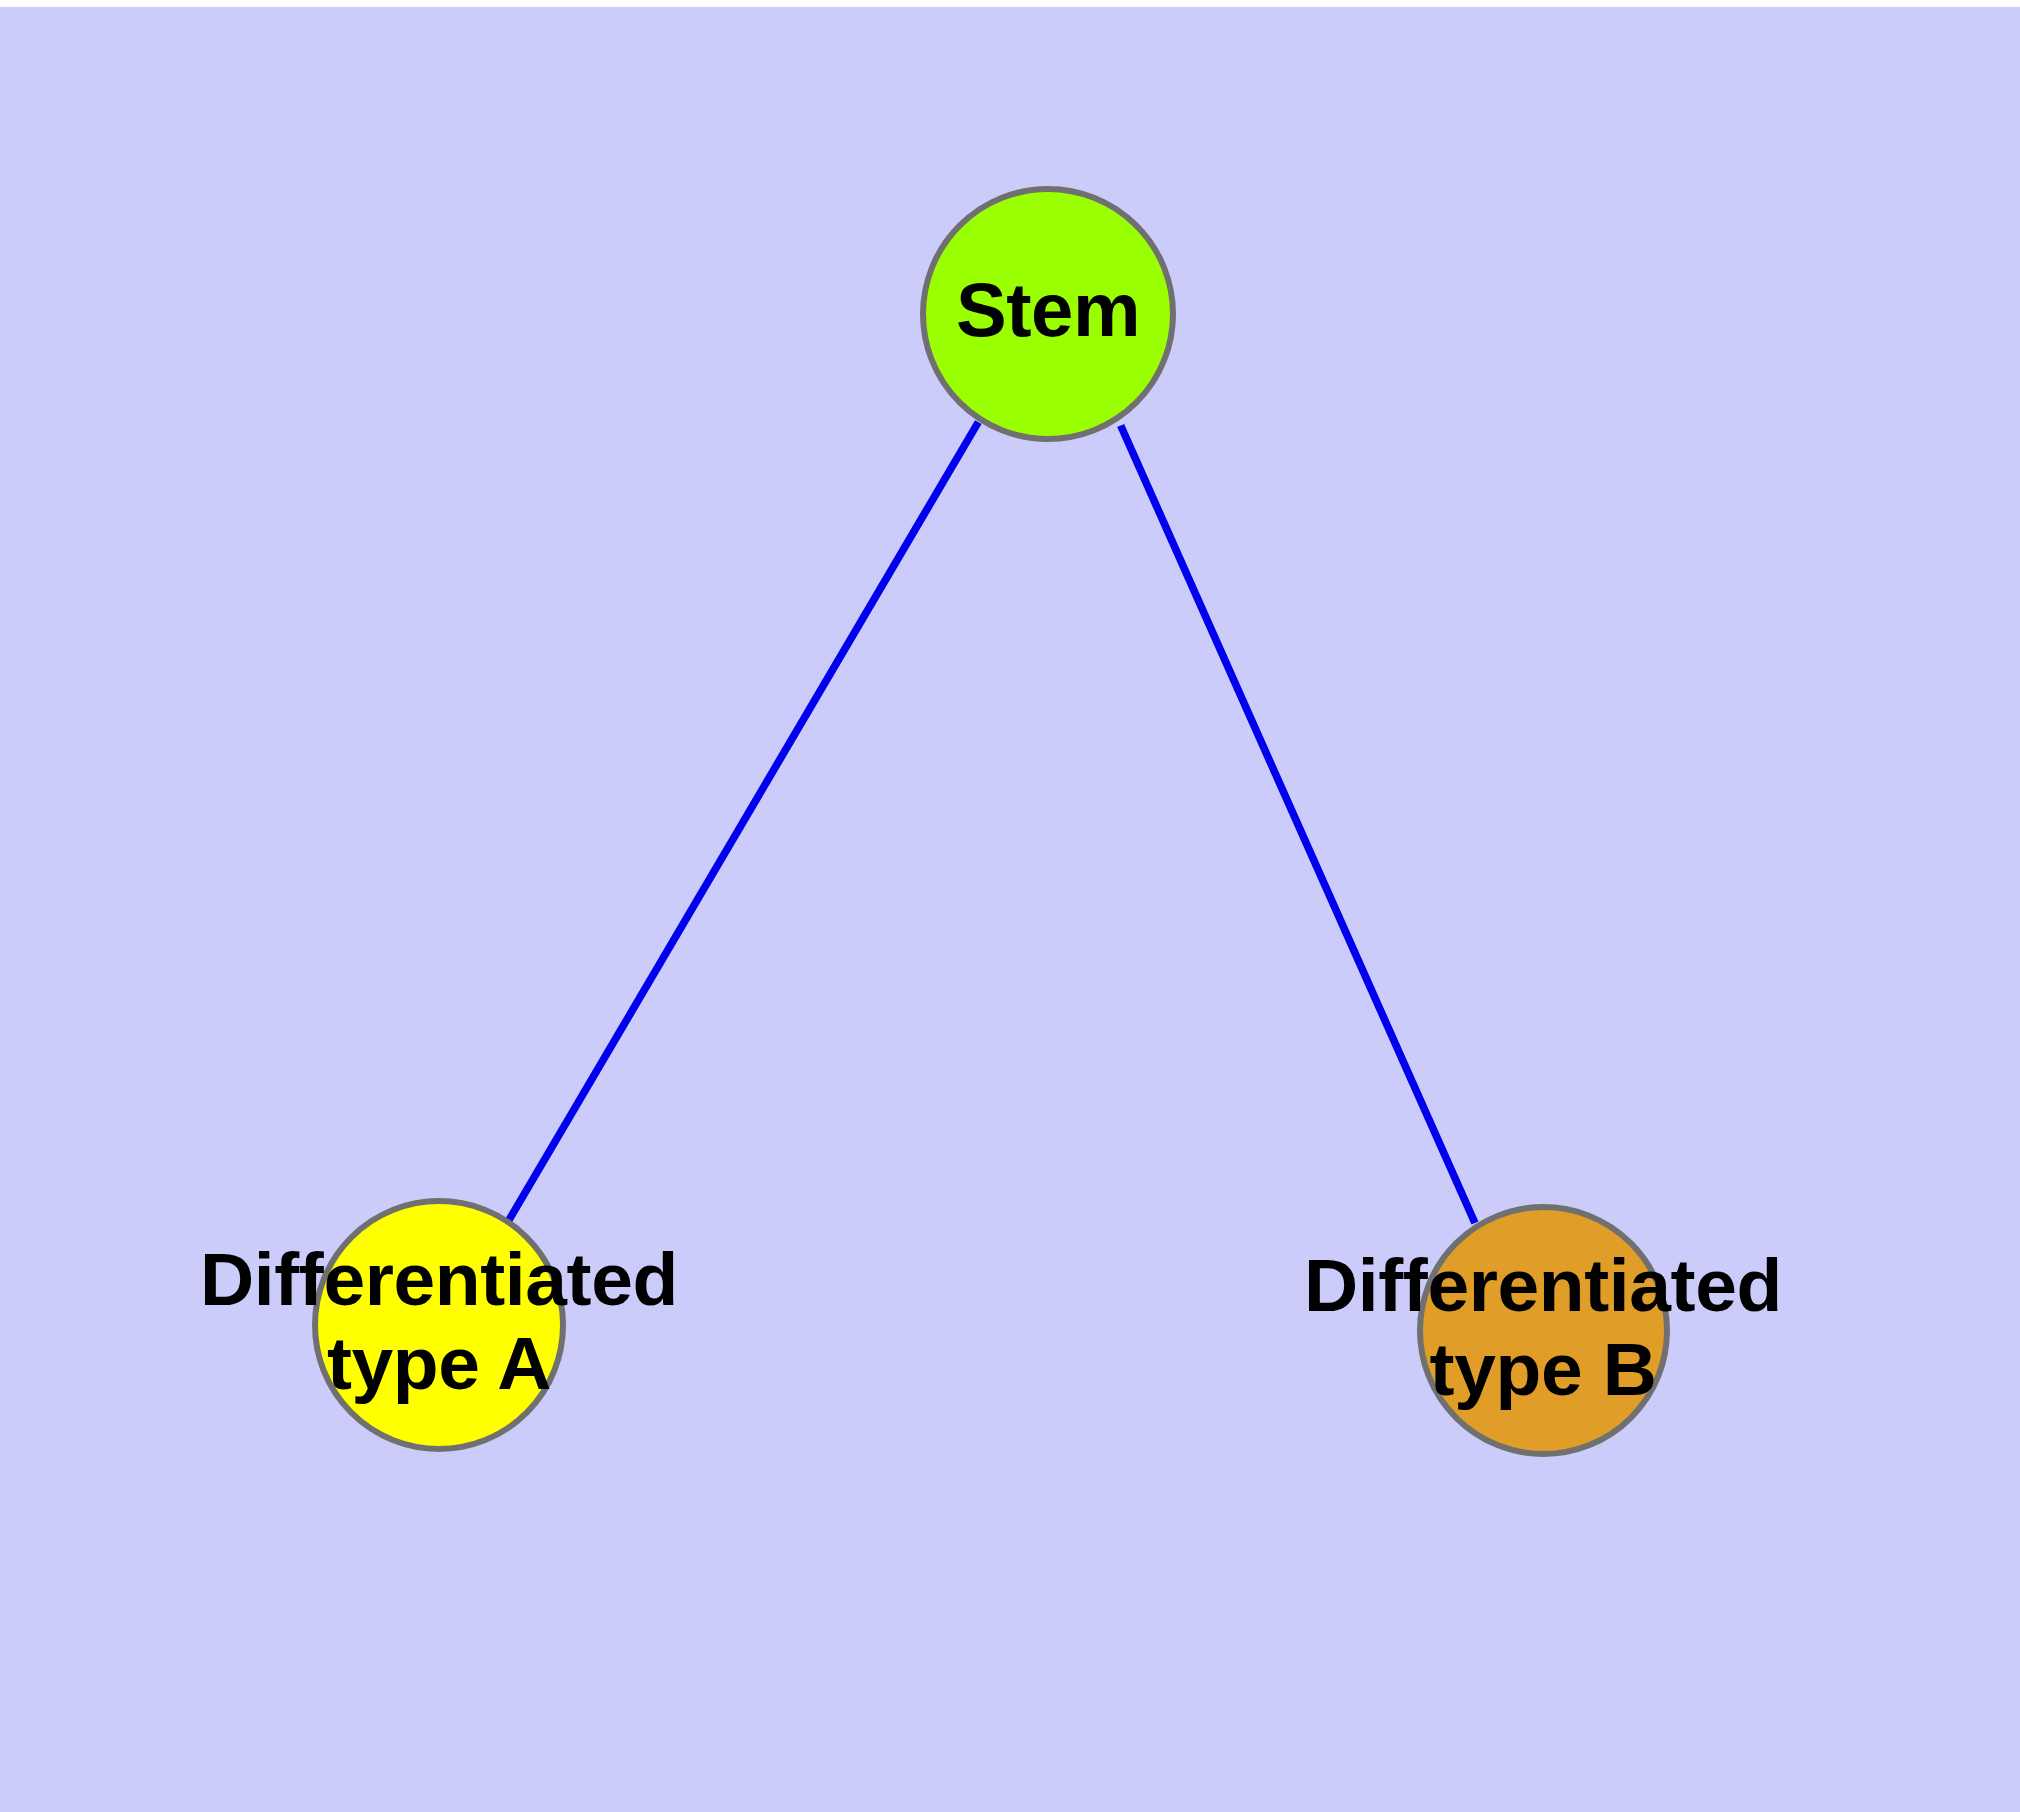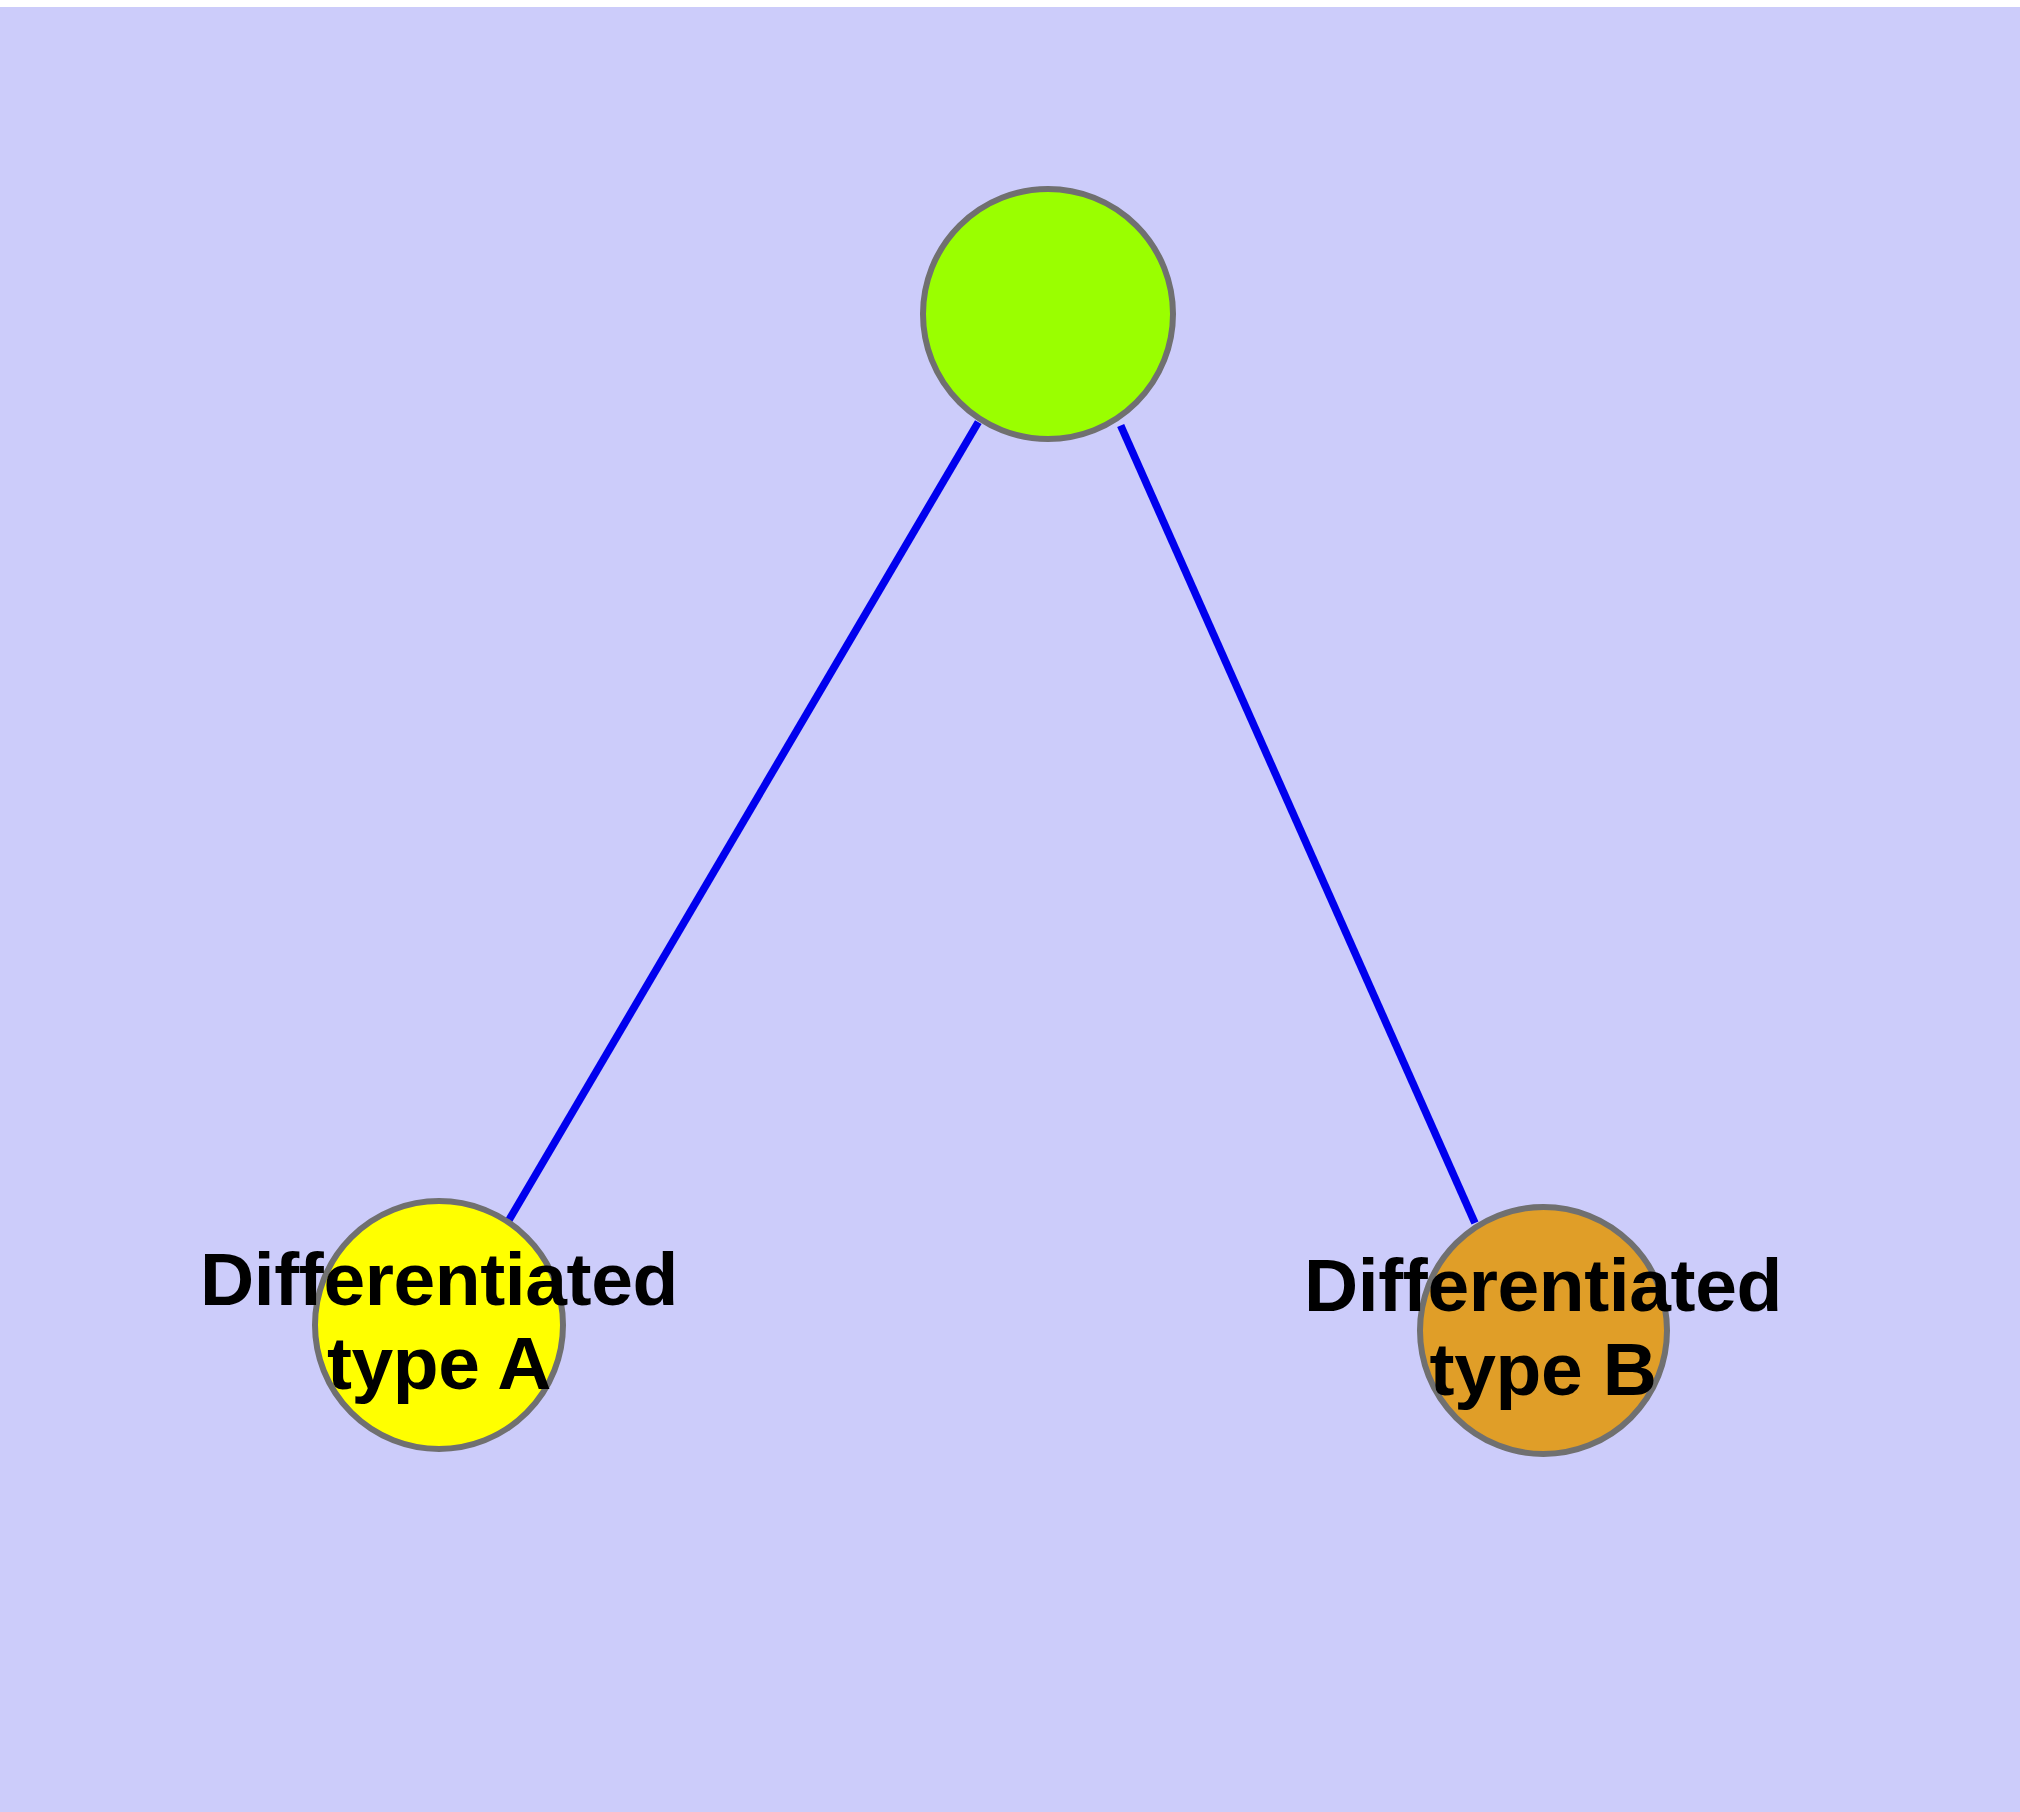--- a/index.html
+++ b/index.html
@@ -103,15 +103,16 @@
   <div id="node-type-b-circle" class="node-circle" style="left: 1417px; top: 1204px; width: 253px; height: 253px; background: rgb(224, 158, 40); border-color: rgb(112, 112, 112);"></div>
 
   <div id="node-stem-circle" class="node-circle" style="left: 920px; top: 186px; width: 256px; height: 256px; background: rgb(154, 255, 0); border-color: rgb(112, 112, 112);"></div>
 
   <div id="node-type-a-label" class="node-label" style="left: 100px; width: 678px; top: 1237px;">Differentiated
 type A</div>
 
   <div id="node-type-b-label" class="node-label" style="left: 1204px; width: 678px; top: 1243px;">Differentiated
 type B</div>
 
+  <div id="node-stem-label" class="node-label" style="left: 709px; width: 678px; top: 267px;">Stem</div>
 
 </div>
 
 
 </body></html>

